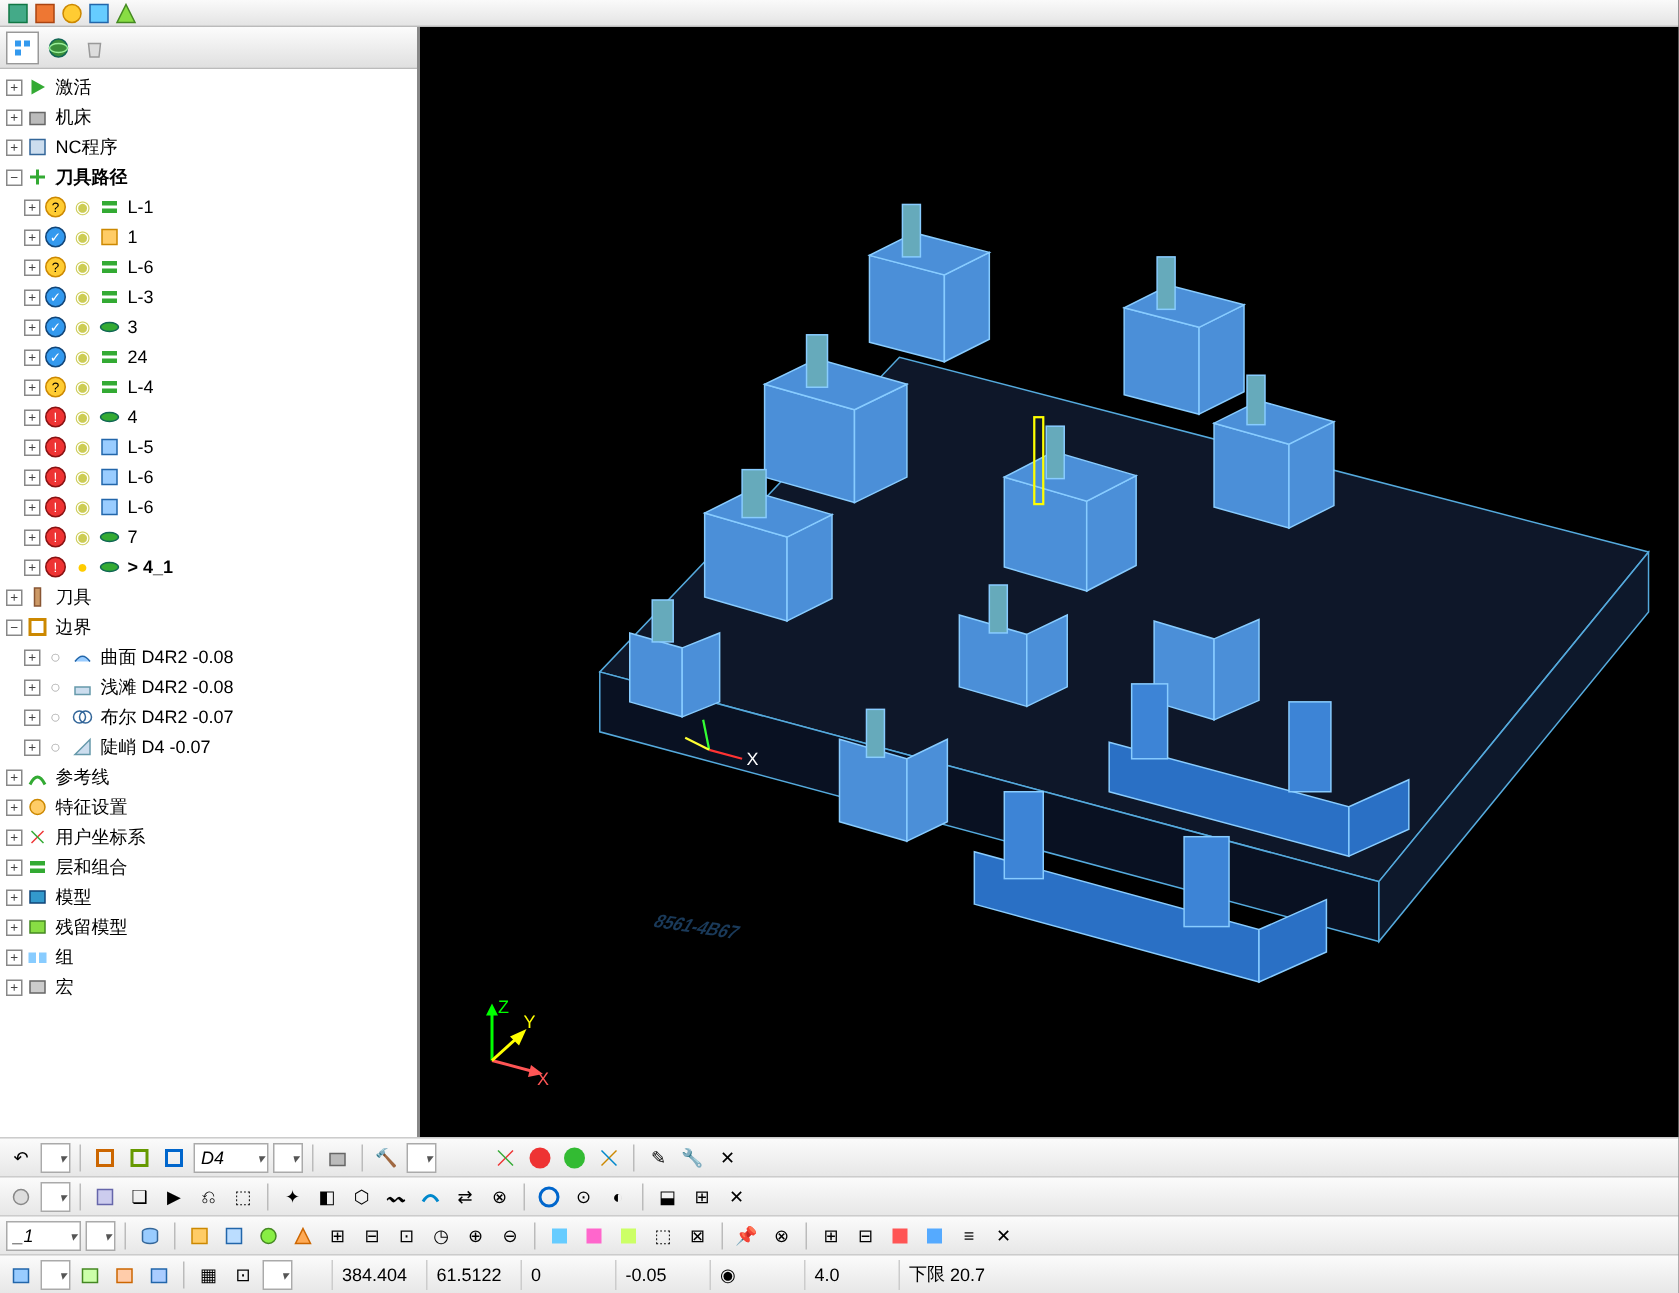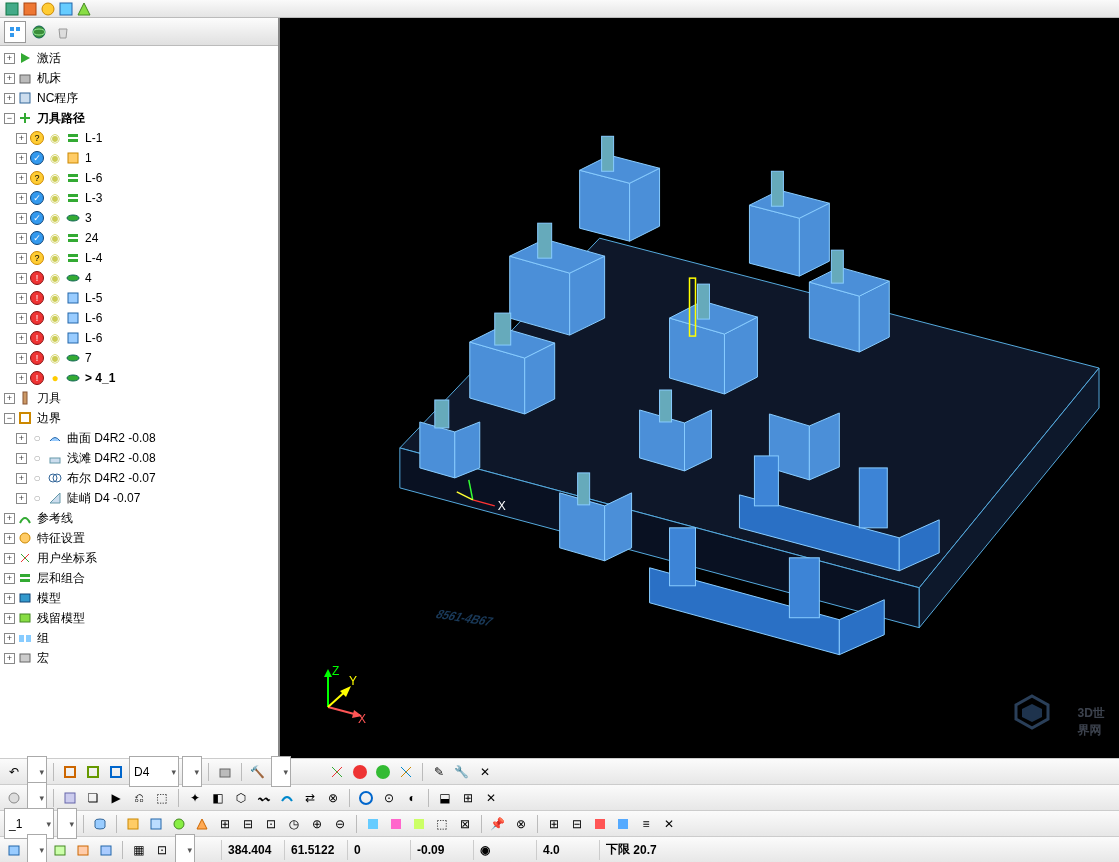--- a/index.html
+++ b/index.html
@@ -19,23 +19,23 @@
 .tree-item.bold .lbl { font-weight: bold; }
 .indent1 { padding-left: 16px; }
 .viewport { flex: 1; background: #000; position: relative; }
 .viewport svg { width: 100%; height: 100%; }
 .axes { position: absolute; left: 30px; bottom: 30px; font-size: 13px; color: #fff; }
 .watermark { position: absolute; right: 10px; bottom: 6px; color: rgba(200,220,255,.3); font-size: 28px; font-weight: bold; display: flex; align-items: center; gap: 6px; }
 .bottom-toolbars { background: #f0f0f0; }
 .btm-row { height: 26px; display: flex; align-items: center; padding: 0 4px; gap: 3px; border-top: 1px solid #ccc; background: linear-gradient(#fbfbfb,#e7e7e7); }
 .btm-row .sep { width: 1px; height: 18px; background: #bbb; margin: 0 3px; }
 .btm-row .ico { width: 20px; height: 20px; display: flex; align-items: center; justify-content: center; cursor: pointer; border-radius: 2px; }
-.combo { height: 31px; border: 1px solid #aaa; background: #fff; padding: 0 14px 0 4px; font-size: 12px; position: relative; min-width: 50px; display: flex; align-items: center; }
+.combo { height: 20px; border: 1px solid #aaa; background: #fff; padding: 0 14px 0 4px; font-size: 12px; position: relative; min-width: 50px; display: flex; align-items: center; font-style: italic; }
 .combo::after { content: "▾"; position: absolute; right: 2px; color: #555; font-size: 9px; }
-.status-field { min-width: 60px; padding: 0 6px; border-left: 1px solid #ccc; height: 20px; display: flex; align-items: center; font-weight: bold; }
+.status-field { min-width: 60px; padding: 0 6px; border-left: 1px solid #ccc; height: 20px; display: flex; align-items: center; }
 .circle { width: 14px; height: 14px; border-radius: 50%; }
 svg.i { width: 14px; height: 14px; }
 </style>
 </head>
 <body>
 
 <div class="toolbar">
   <span class="icon">
       <svg class="i">
         <rect x="1" y="1" width="12" height="12" fill="#4a8" stroke="#174"></rect>
@@ -564,27 +564,20 @@
         <line x1="18" y1="42" x2="48" y2="50" stroke="#f55" stroke-width="2"></line>
           <polygon points="52,51 42,53 44,45" fill="#f55"></polygon>
         <line x1="18" y1="42" x2="38" y2="24" stroke="#ff0" stroke-width="2"></line>
           <polygon points="41,21 30,26 36,32" fill="#ff0"></polygon>
         <text x="22" y="10" fill="#0f0" font-size="12">Z</text>
         <text x="39" y="20" fill="#ff0" font-size="12">Y</text>
         <text x="48" y="58" fill="#f55" font-size="12">X</text>
       </svg>
     </div>
 
-    <div class="watermark">
-      <svg width="40" height="40">
-          <polygon points="20,4 36,13 36,27 20,36 4,27 4,13" fill="none" stroke="rgba(120,180,255,.35)" stroke-width="3"></polygon>
-          <polygon points="20,12 30,17 30,25 20,30 10,25 10,17" fill="rgba(100,170,255,.3)"></polygon>
-        </svg>
-      <span>3D世界网</span>
-    </div>
   </div>
 </div>
 
 <div class="bottom-toolbars">
   <div class="btm-row">
     <div class="ico">↶</div>
     <div class="combo" style="min-width:20px"></div>
     <div class="sep"></div>
     <div class="ico">
         <svg class="i">
@@ -777,20 +770,20 @@
         </svg>
       </div>
     <div class="sep"></div>
     <div class="ico">▦</div>
     <div class="ico">⊡</div>
     <div class="combo" style="min-width:20px"></div>
     <div style="flex:0 0 20px"></div>
     <div class="status-field">384.404</div>
     <div class="status-field">61.5122</div>
     <div class="status-field">0</div>
-    <div class="status-field">-0.09</div>
+    <div class="status-field">-0.05</div>
     <div class="status-field">◉</div>
     <div class="status-field">4.0</div>
     <div class="status-field">
       <span>下限</span>&nbsp;<span>20.7</span>
     </div>
   </div>
 </div>
 
 </body></html>

